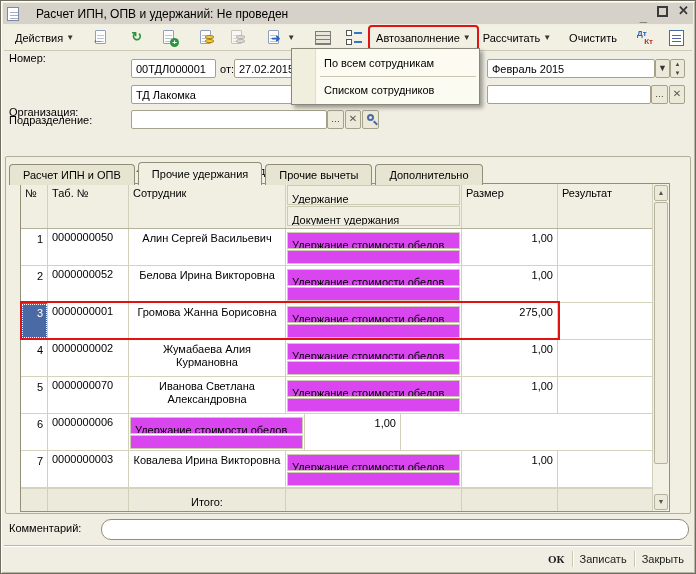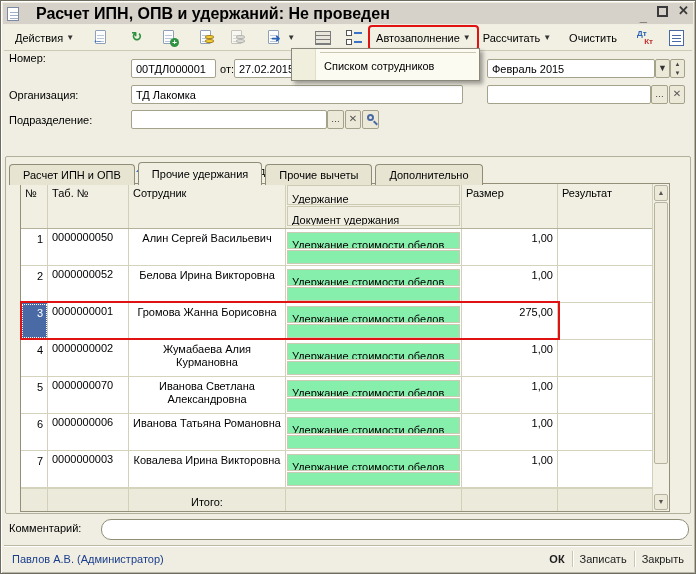--- a/index.html
+++ b/index.html
@@ -8,21 +8,21 @@
 
   .window { position:absolute; inset:0; background:#f0eee2; border:1px solid #6e6c5e;
             box-shadow: inset 1px 1px 0 #fff, inset -1px -1px 0 #b8b5a4; }
 
   
   .titlebar { position:absolute; left:2px; top:2px; right:2px; height:21px; background:#d6d2c9;
               display:flex; align-items:center; padding:0 4px; }
   .title-doc { width:12px; height:14px; background:#fff; border:1px solid #7d8aa3; margin-right:5px;
                background-image:repeating-linear-gradient(#fff 0 2px, #9fb0c8 2px 3px); background-size:8px 100%;
                background-repeat:no-repeat; background-position:2px 2px; }
-  .title-text { font-weight:bold; font-size:16px;padding-left:12px; }
+  .title-text { font-weight:normal; font-size:12px;padding-left:12px; }
   .win-controls { margin-left:auto; display:flex; gap:10px; font-weight:bold; font-size:13px; color:#3a3a3a; }
   .win-controls span { cursor:default; line-height:14px; }
   .ctl-max { border:2px solid #3a3a3a; width:11px; height:11px; display:inline-block; margin-top:2px; }
   .ctl-min { display:inline-block; margin-top:6px; }
 
   
   .toolbar { position:absolute; left:3px; top:24px; right:3px; height:26px; background:#f2f0e3;
              border-bottom:1px solid #cdcab6; display:flex; align-items:center; padding-left:5px; }
   .tbtn { display:flex; align-items:center; gap:3px; height:22px; padding:0 5px; border:1px solid transparent; border-radius:2px; }
   .tsep { width:1px; height:18px; background:#b9b6a2; margin:0 3px; box-shadow:1px 0 0 #fff; }
@@ -100,21 +100,21 @@
   .c-size { width:96px; flex:none; text-align:right; }
   .c-res { flex:1; border-right:none; }
   .thead .c-num,.thead .c-tab,.thead .c-emp { text-align:left; }
   .thead .c-size,.thead .c-res { text-align:left; }
   .subcell { border:1px solid #cdcab4; margin:1px 1px 0 1px; height:20px; line-height:19px; padding:4px 4px; background:#f1efe2; overflow:hidden; white-space:nowrap; }
   .tbodyrows { position:absolute; left:0; top:45px; right:17px; }
   .trow { display:flex; height:37px; border-bottom:1px solid #d6d3bd; background:#fff; }
   .trow .hc { padding-top:2px; }
   .trow .c-num { line-height:16px; padding-top:2px; }
   .trow .c-emp { line-height:13px; padding-top:3px; }
-  .trow .c-ded .subcell { background:#86efac; height:17px; line-height:16px; margin:1px; }
+  .trow .c-ded .subcell { background:#d946ef; height:17px; line-height:16px; margin:1px; }
   .trow .c-ded .subcell.empty { height:14px; }
   .trow .c-size { padding-top:3px; }
   .num-sel { background:var(--selection-blue); color:#fff; outline:1px dotted #fff; outline-offset:-2px; }
   .tfoot { display:flex; height:23px; background:#eceadb; border-top:1px solid #d6d3bd; position:absolute; left:0; bottom:0; right:17px; }
   .tfoot .hc { line-height:20px; }
   
   .vscroll { position:absolute; right:0; top:0; bottom:0; width:17px; background:#f3f1e6; border-left:1px solid #d2cfba; }
   .sc-btn { position:absolute; left:1px; right:1px; height:16px; background:#ece9d8; border:1px solid #b5b2a0; border-radius:2px;
             font-size:7px; color:#555; text-align:center; line-height:14px; }
   .sc-up { top:1px; } .sc-dn { bottom:1px; }
@@ -125,21 +125,21 @@
 
   
   .comment-label { position:absolute; left:8px; top:521px; }
   .comment-field { position:absolute; left:100px; top:518px; width:588px; height:21px; background:#fff; border:1px solid #908e76; border-radius:10px; padding:3px 8px; }
   .statusbar { position:absolute; left:3px; right:3px; bottom:2px; height:26px; border-top:1px solid #bab7a3; box-shadow:0 1px 0 #fff inset;
                display:flex; align-items:center; padding:0 8px; }
   .status-user { color:var(--link-blue); }
   .status-actions { margin-left:auto; display:flex; align-items:center; }
   .st-sep { width:1px; height:16px; background:#c9c6b2; margin:0 7px; box-shadow:1px 0 0 #fff; }
   .st-btn { color:#1c1c1c; }
-  .st-ok { font-weight:bold; }
+  .st-ok { font-weight:bold;font-family:Liberation Serif, serif; }
 </style>
 </head>
 <body>
 
 <div class="window">
 
   <div class="titlebar">
     <span class="title-doc"></span>
     <span class="title-text">Расчет ИПН, ОПВ и удержаний: Не проведен</span>
     <span class="win-controls">
@@ -235,21 +235,21 @@
   </div>
 
   <div class="flabel" style="top:48px;">Номер:</div>
   <div class="fld" style="left:130px; top:58px; width:85px;">00ТДЛ000001</div>
   <div class="flabel" style="left:219px; top:59px;">от:</div>
   <div class="fld" style="left:233px; top:58px; width:150px;">27.02.2015</div>
   <div class="fld" style="left:486px; top:58px; width:168px;">Февраль 2015</div>
   <div class="sbtn" style="left:654px; top:58px; width:15px;">▼</div>
   <div class="spinner" style="left:669px; top:58px;">▲<br>▼</div>
 
-  <div class="flabel" style="top:85px;">Организация:</div>
+  <div class="flabel" style="top:102px;">Организация:</div>
   <div class="fld" style="left:130px; top:84px; width:332px;">ТД Лакомка</div>
   <div class="fld" style="left:486px; top:84px; width:164px;"></div>
   <div class="sbtn" style="left:650px; top:84px;">…</div>
   <div class="sbtn x" style="left:668px; top:84px; width:16px;">✕</div>
 
   <div class="flabel" style="top:110px;">Подразделение:</div>
   <div class="fld" style="left:130px; top:109px; width:196px;"></div>
   <div class="sbtn" style="left:326px; top:109px;">…</div>
   <div class="sbtn x" style="left:344px; top:109px; width:16px;">✕</div>
   <div class="lupa-btn" style="left:361px; top:109px;">
@@ -371,21 +371,20 @@
           <div class="hc c-ded">
               <div class="subcell">Удержание стоимости обедов</div>
               <div class="subcell empty"></div>
             </div>
           <div class="hc c-size">1,00</div>
           <div class="hc c-res"></div>
         </div>
         <div class="trow">
           <div class="hc c-num">6</div>
           <div class="hc c-tab">0000000006</div>
-          <div class="hc c-emp">Иванова Татьяна Романовна</div>
           <div class="hc c-ded">
               <div class="subcell">Удержание стоимости обедов</div>
               <div class="subcell empty"></div>
             </div>
           <div class="hc c-size">1,00</div>
           <div class="hc c-res"></div>
         </div>
         <div class="trow">
           <div class="hc c-num">7</div>
           <div class="hc c-tab">0000000003</div>
@@ -420,29 +419,29 @@
 
   <div class="tabs">
     <div class="tab">Расчет ИПН и ОПВ</div>
     <div class="tab active">Прочие удержания</div>
     <div class="tab">Прочие вычеты</div>
     <div class="tab">Дополнительно</div>
   </div>
 
   <div class="menu">
     <div class="menu-gutter"></div>
+    <div class="menu-item">По всем сотрудникам</div>
     <div class="menu-sep"></div>
     <div class="menu-item">Списком сотрудников</div>
   </div>
 
   <div class="comment-label">Комментарий:</div>
   <div class="comment-field"></div>
 
   <div class="statusbar">
-    <span class="status-user">Павлов А.В. (Администратор)</span>
     <span class="status-actions">
       <span class="st-btn st-ok">ОК</span>
       <span class="st-sep"></span>
       <span class="st-btn">Записать</span>
       <span class="st-sep"></span>
       <span class="st-btn">Закрыть</span>
     </span>
   </div>
 
 </div>

